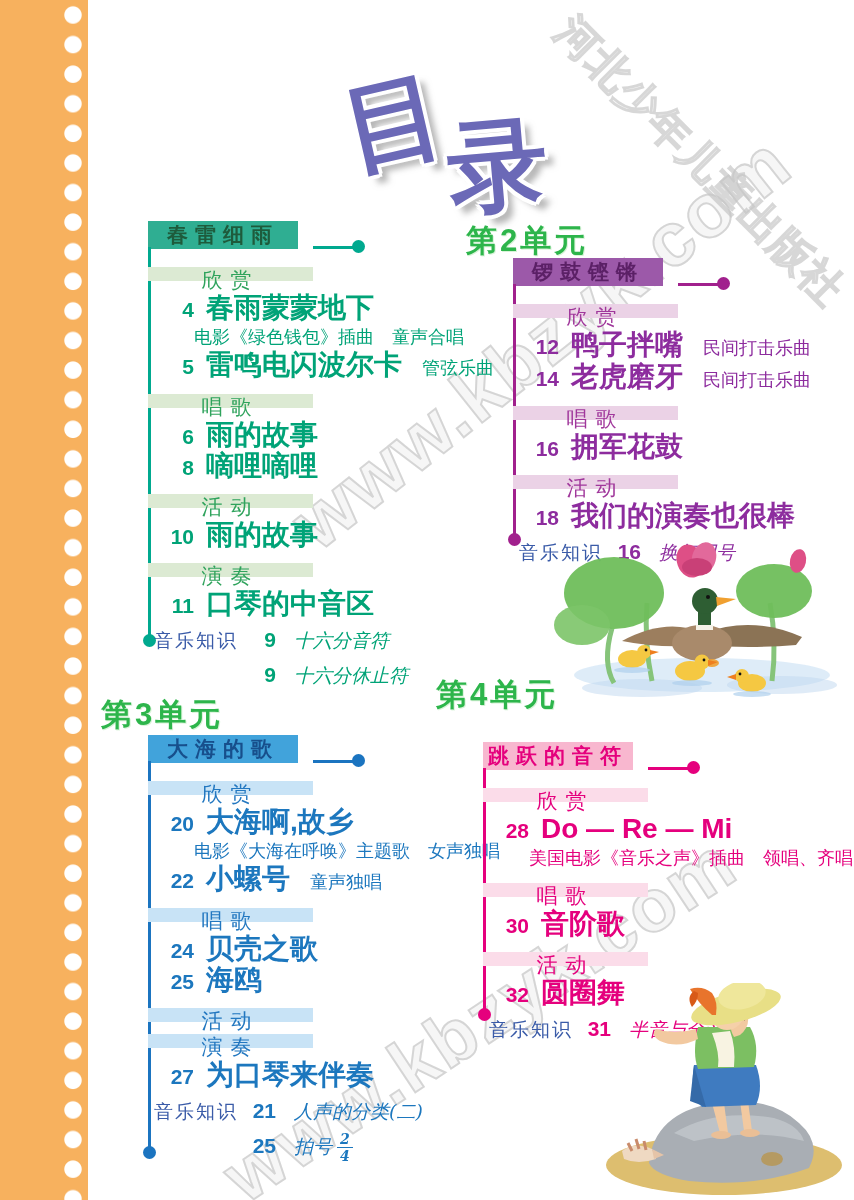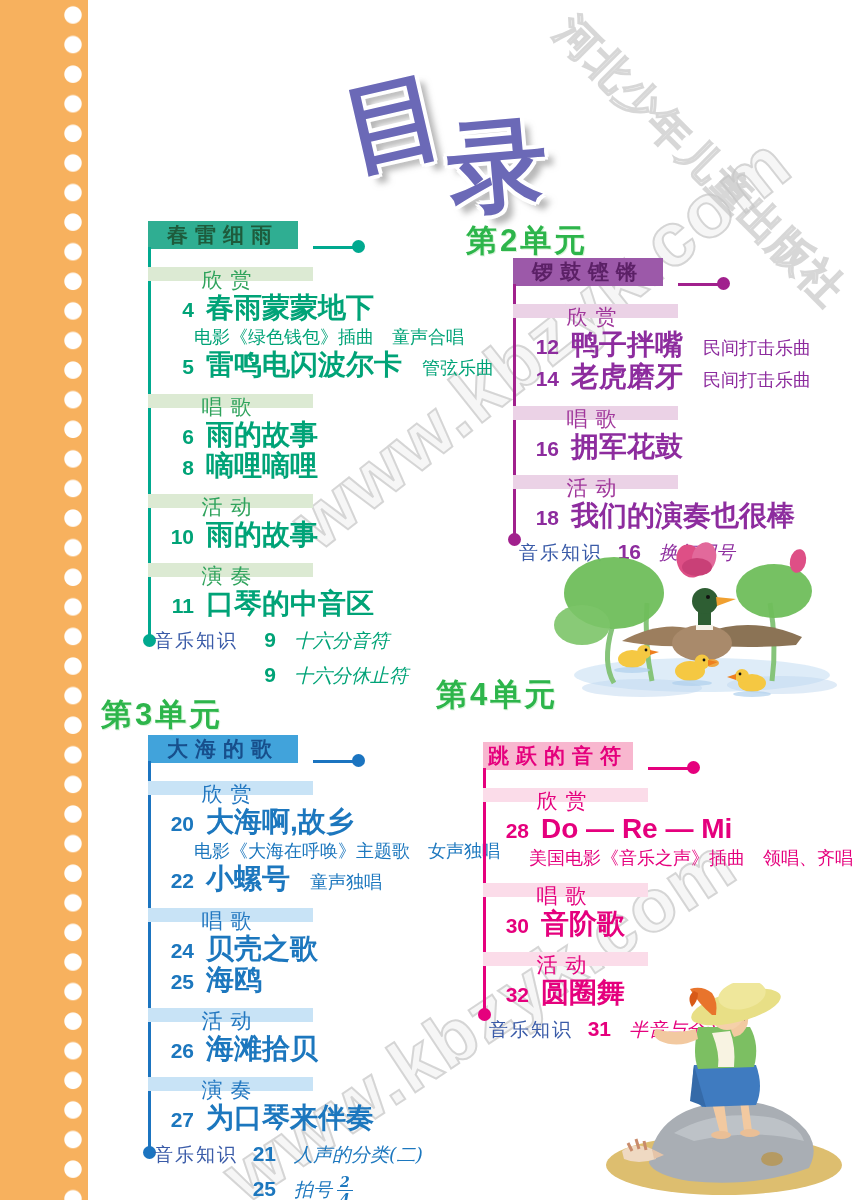--- a/index.html
+++ b/index.html
@@ -197,24 +197,20 @@
         <div class="row-section">唱歌</div>
         <div class="row-item">
           <span class="num">24</span>
           <span class="title">贝壳之歌</span>
         </div>
         <div class="row-item">
           <span class="num">25</span>
           <span class="title">海鸥</span>
         </div>
         <div class="row-section">活动</div>
-        <div class="row-item">
-          <span class="num">26</span>
-          <span class="title">海滩拾贝</span>
-        </div>
         <div class="row-section">演奏</div>
         <div class="row-item">
           <span class="num">27</span>
           <span class="title">为口琴来伴奏</span>
         </div>
         <div class="row-knowledge">
           <span class="k-label kai">音乐知识</span>
           <span class="k-num">21</span>
           <span class="k-text kai">人声的分类(二)</span>
         </div>

